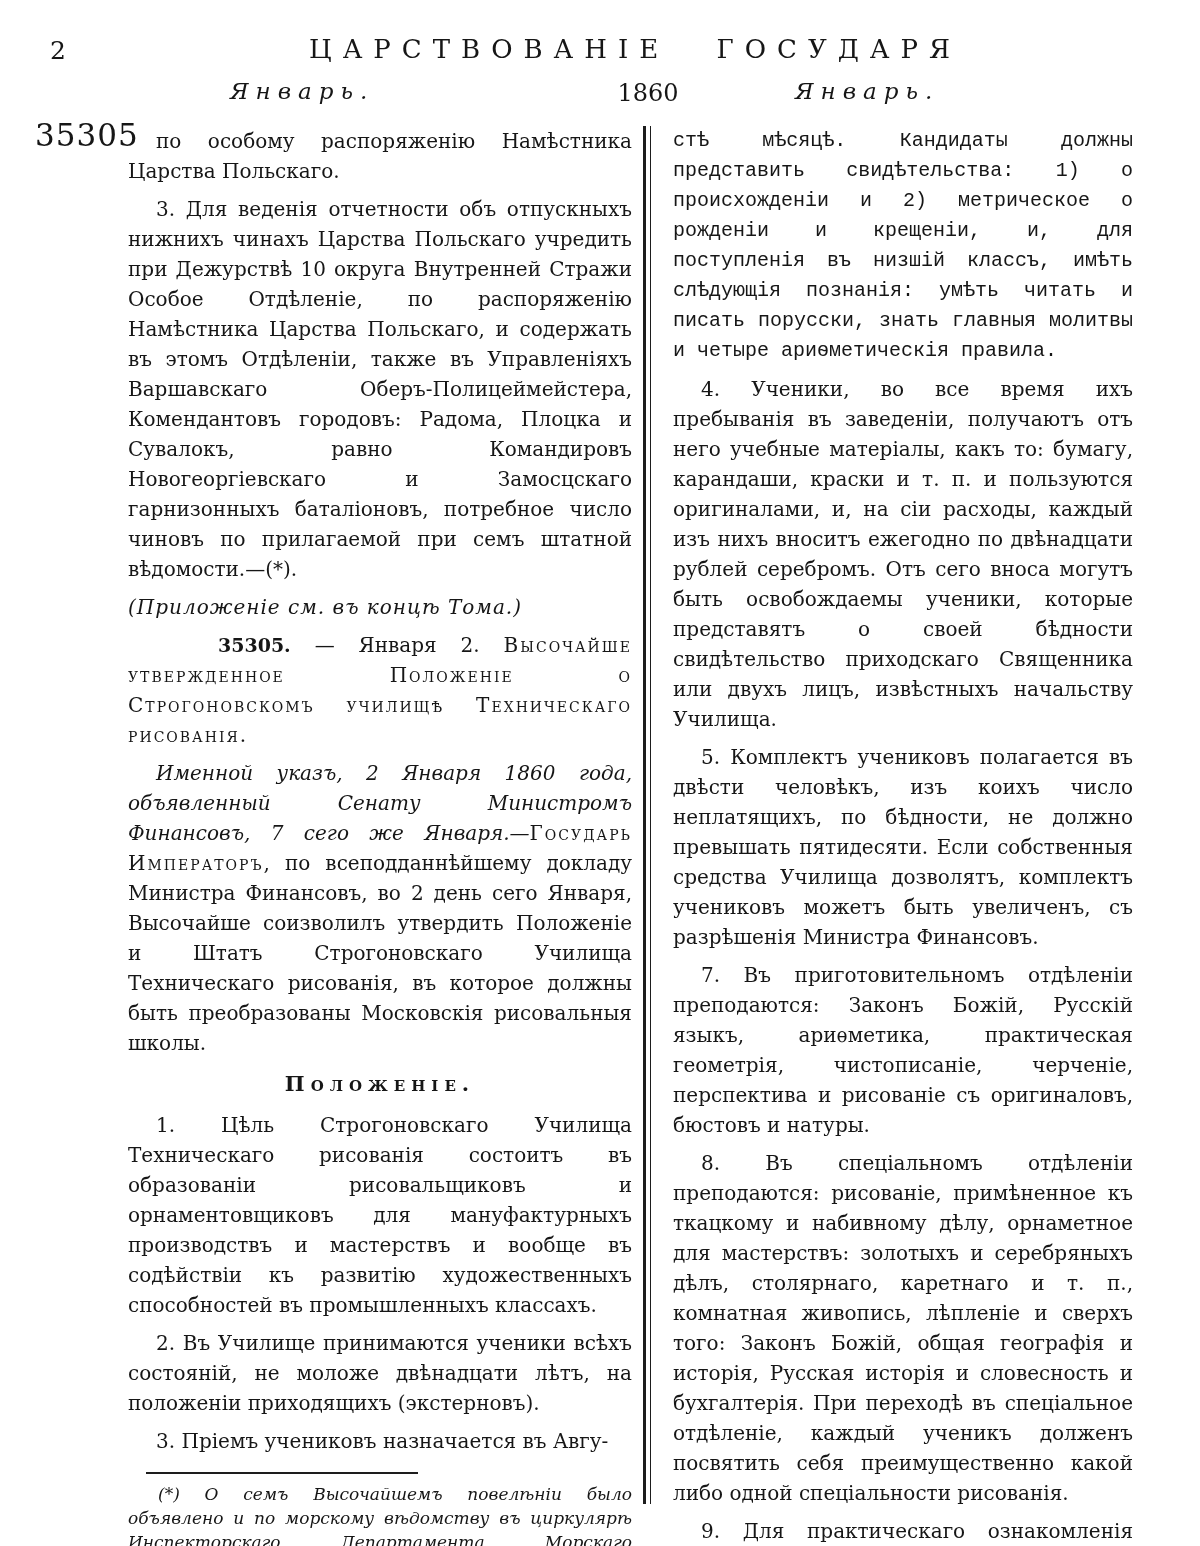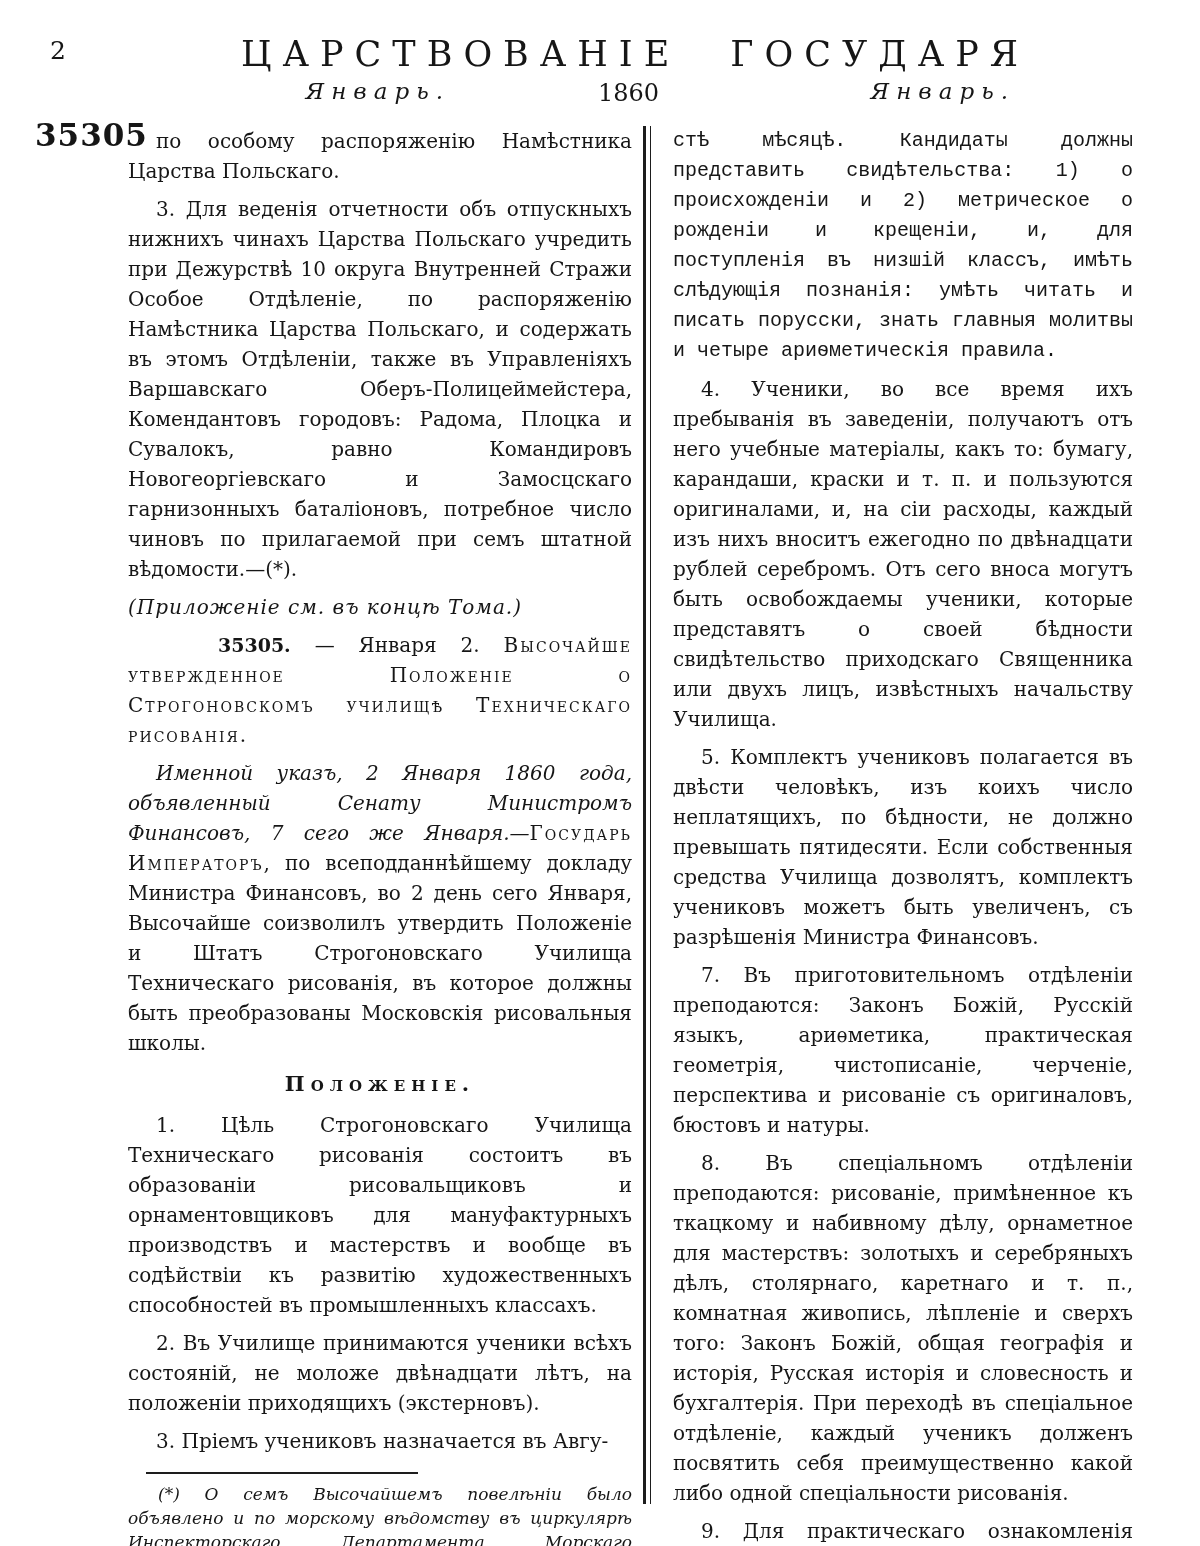--- a/index.html
+++ b/index.html
@@ -19,36 +19,36 @@
 
   
   .page-number {
     position:absolute; left:50px; top:36px;
     font-size:25px;
   }
   .running-title {
     position:absolute; left:0; top:34px; width:1200px;
     padding-left:70px; box-sizing:border-box;
     text-align:center;
-    font-size:35px;
+    font-size:26px;
     letter-spacing:11px;
     word-spacing:28px;
     white-space:nowrap;
   }
   .subhead-month {
     position:absolute; top:78px;
     font-size:23px; font-style:italic;
     letter-spacing:7px;
-    text-align:right; width:220px;
+    text-align:left; width:220px;
   }
   .subhead-month.left  { left:230px; }
   .subhead-month.right { left:795px; }
   .subhead-year {
     position:absolute; top:79px; left:598px; width:100px;
-    font-size:24px; text-align:left;
+    font-size:24px; text-align:center;
   }
 
   
   .divider {
     position:absolute;
     left:643px; top:126px;
     height:1378px; width:4px;
     border-left:3px solid #1d1d1d;
     border-right:1px solid #1d1d1d;
   }
@@ -62,21 +62,21 @@
     margin:8px;
     font-size:20px;
     line-height:30px;
     text-align:justify;
     text-indent:28px;
   }
   .noindent { text-indent:0 !important;font-family:Liberation Mono, monospace; }
 
   .margin-number {
     position:absolute; left:35px; top:117px;
-    font-size:31px; font-weight:bold;
+    font-size:31px; font-weight:normal;
     letter-spacing:1px;
     white-space:nowrap;
   }
 
   .appendix-note {
     text-align:center;
     text-indent:0 !important;
     font-style:italic;
     letter-spacing:1px;
   }

